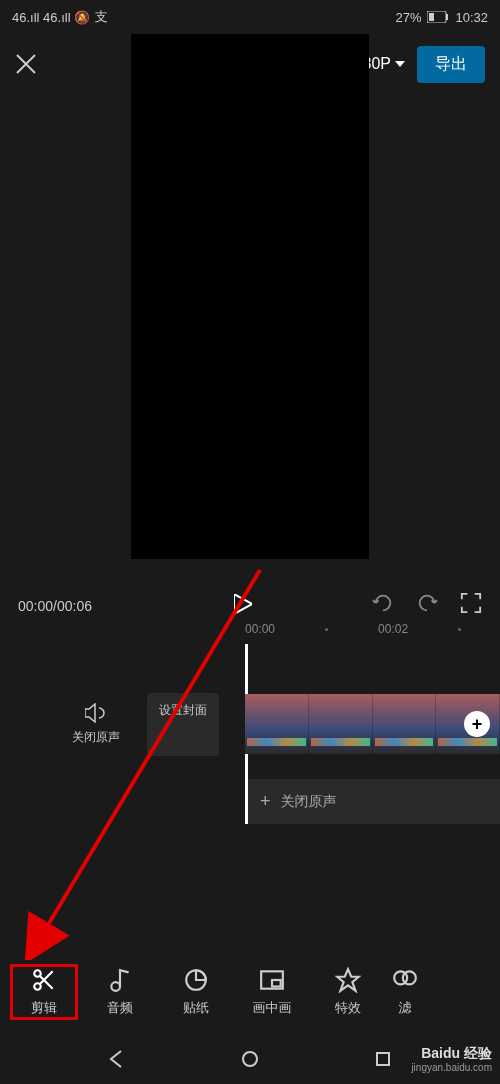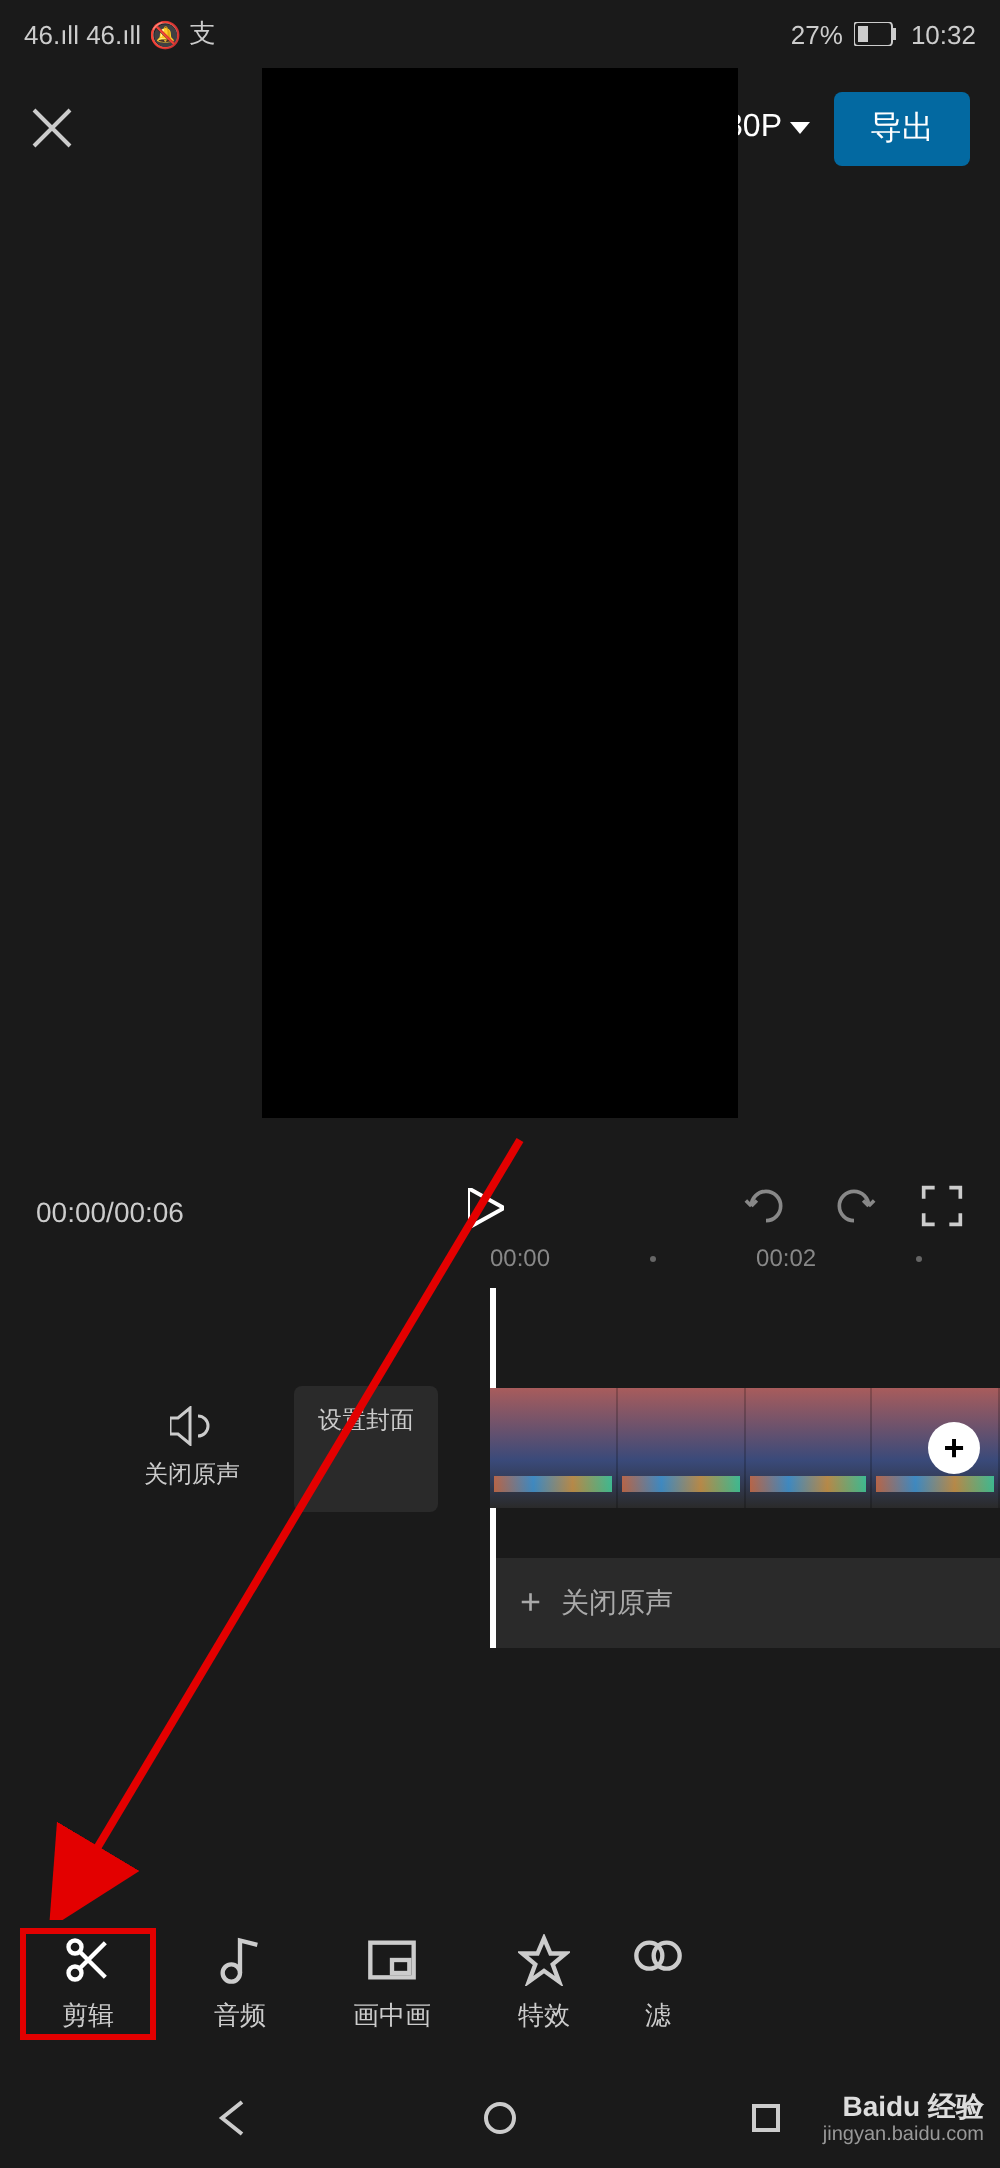--- a/index.html
+++ b/index.html
@@ -416,20 +416,27 @@
   </div>
   <div class="tool-item">
     <svg viewBox="0 0 24 24">
         <circle cx="8" cy="18" r="4" fill="none" stroke="#ccc" stroke-width="2"></circle>
         <path d="M12 18 L12 3 L20 5" fill="none" stroke="#ccc" stroke-width="2"></path>
       </svg>
     <span>音频</span>
   </div>
   <div class="tool-item">
     <svg viewBox="0 0 24 24">
+        <circle cx="12" cy="12" r="9" fill="none" stroke="#ccc" stroke-width="2"></circle>
+        <path d="M12 3 A9 9 0 0 1 21 12 L12 12 Z" fill="none" stroke="#ccc" stroke-width="2"></path>
+      </svg>
+    <span>贴纸</span>
+  </div>
+  <div class="tool-item">
+    <svg viewBox="0 0 24 24">
         <rect x="2" y="4" width="20" height="16" fill="none" stroke="#ccc" stroke-width="2"></rect>
         <rect x="12" y="12" width="8" height="6" fill="none" stroke="#ccc" stroke-width="2"></rect>
       </svg>
     <span>画中画</span>
   </div>
   <div class="tool-item">
     <svg viewBox="0 0 24 24">
         <path d="M12 2 L15 9 L22 9 L16 14 L19 22 L12 17 L5 22 L8 14 L2 9 L9 9 Z" fill="none" stroke="#ccc" stroke-width="2"></path>
       </svg>
     <span>特效</span>

